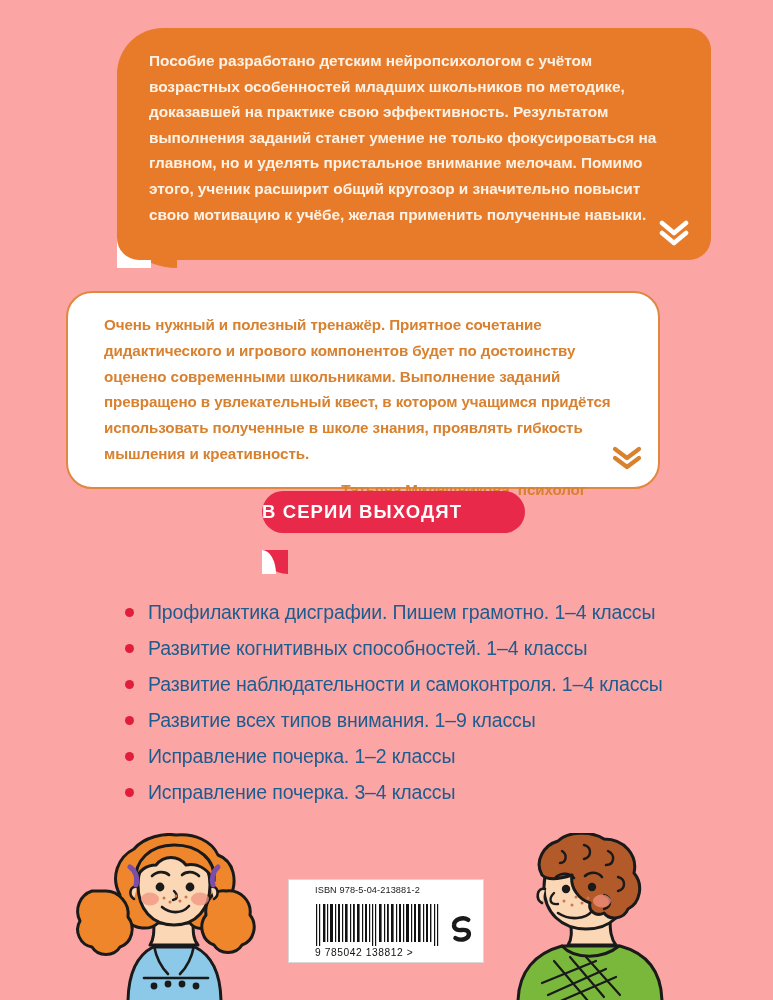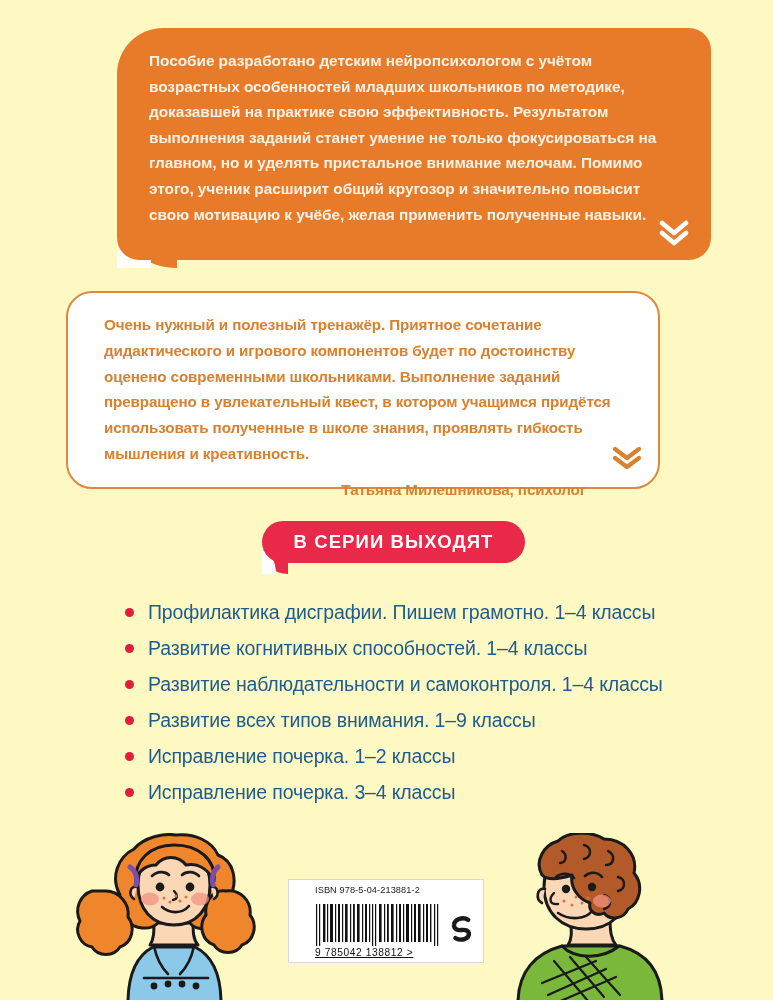--- a/index.html
+++ b/index.html
@@ -8,21 +8,21 @@
     padding: 0;
     background: #ffffff;
   }
   body {
     font-family: "Liberation Sans", "DejaVu Sans", sans-serif;
   }
   #page {
     position: relative;
     width: 773px;
     height: 1000px;
-    background: #fef9c3;
+    background: #fca5a5;
     overflow: hidden;
   }
 
   
   .bubble-orange {
     position: absolute;
     left: 117px;
     top: 28px;
     width: 594px;
     height: 232px;
@@ -95,28 +95,28 @@
     height: 28px;
   }
   .chev svg { display: block; width: 100%; height: 100%; }
   .chev-1 { left: 659px; top: 219px; }
   .chev-2 { left: 612px; top: 444px; }
 
   
   .banner-pink {
     position: absolute;
     left: 262px;
-    top: 521px;
+    top: 491px;
     width: 263px;
     height: 42px;
     background: #e8294a;
     border-radius: 21px;
     display: flex;
     align-items: center;
-    justify-content: center;
+    justify-content: flex-start;
   }
   .banner-pink span {
     color: #ffffff;
     font-size: 18.5px;
     font-weight: bold;
     letter-spacing: 1.1px;
   }
   .banner-pink-tail {
     position: absolute;
     left: 262px;
@@ -188,21 +188,20 @@
   }
   .barcode-row { display: flex; align-items: flex-end; gap: 8px; flex: 1; }
   .barcode-bars { height: 42px; width: 125px; display:block; }
   .barcode-digits {
     font-family: "Liberation Sans", sans-serif;
     font-size: 10.2px;
     color: #111111;
     letter-spacing: 0.6px;
     margin-top: 1px;
     width: 125px;
-    text-decoration: underline;
   }
   .eksmo-logo { width: 40px; height: 44px; margin-bottom: 6px; }
   .eksmo-logo svg { width: 100%; height: 100%; display:block; }
 
   
   .kid { position: absolute; }
   .kid svg { display: block; }
   .kid-girl { left: 58px; top: 833px; width: 232px; height: 170px; }
   .kid-boy  { left: 492px; top: 833px; width: 252px; height: 170px; }
 </style>

